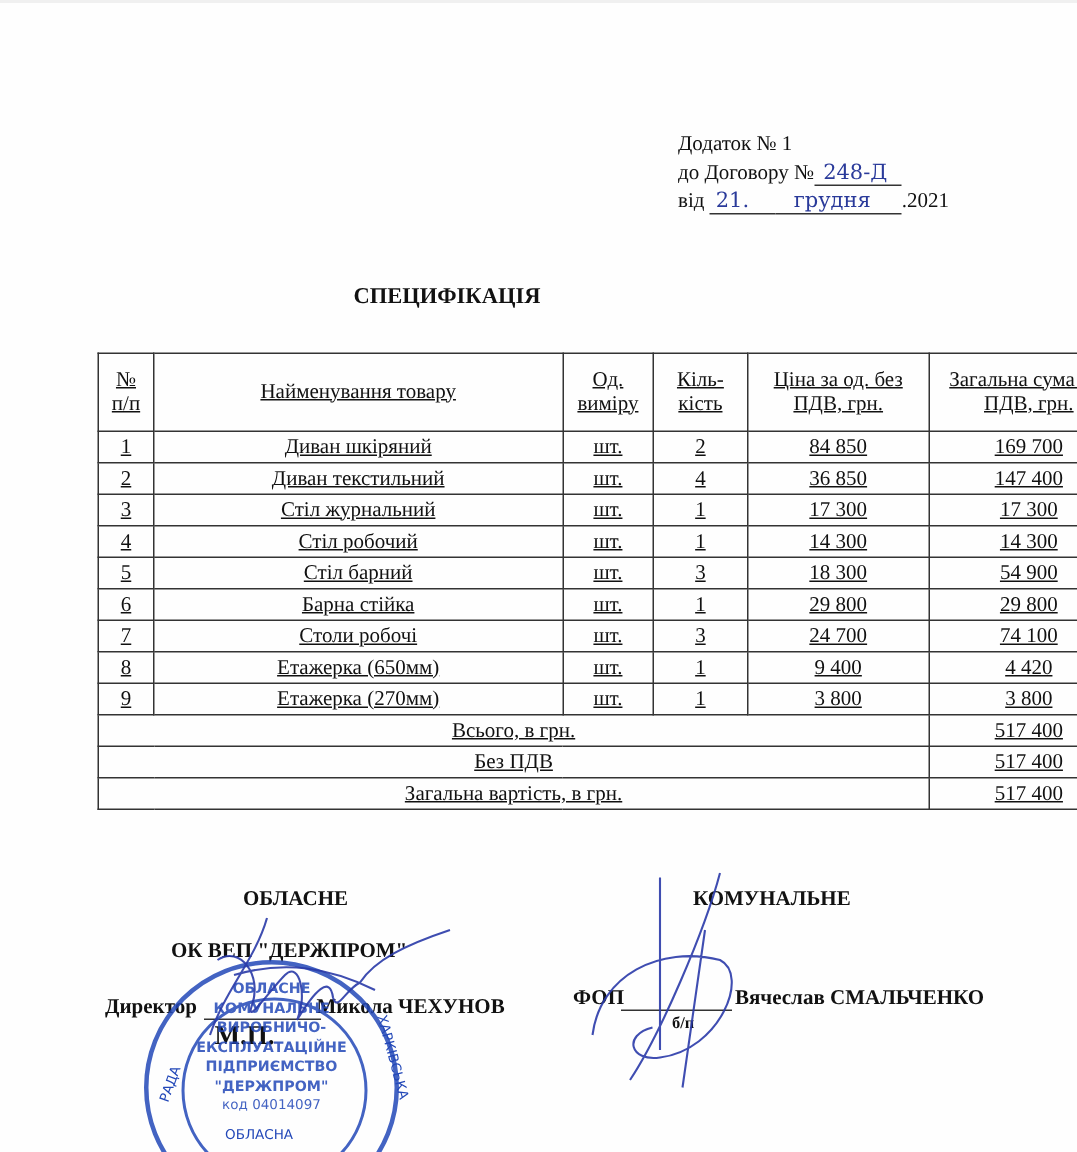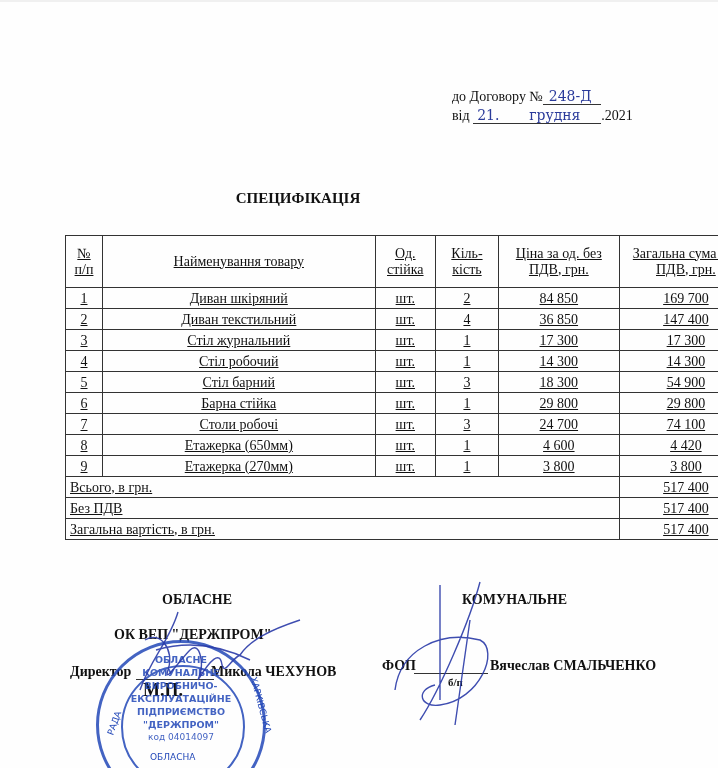--- a/index.html
+++ b/index.html
@@ -14,37 +14,38 @@
   .title { position: absolute; left: 0; width: 596px; top: 190px; text-align: center; font-weight: bold; font-size: 15px; }
   table.spec {
     position: absolute; left: 65px; top: 235px; border-collapse: collapse; font-size: 14px;
     table-layout: fixed; width: 688px; text-decoration: underline;
   }
   table.spec td, table.spec th { border: 1px solid #333; padding: 0 4px; font-weight: normal; line-height: 17px; }
   table.spec th { text-align: center; vertical-align: middle; height: 51px; line-height: 16px; }
   table.spec tr.row td { height: 20px; }
   td.c { text-align: center; }
   td.l { text-align: center; padding-left: 6px; }
-  td.r { text-align: left; font-weight: bold; padding-right: 6px; }
+  td.r { text-align: center; font-weight: bold; padding-right: 6px; }
   .sig { position: absolute; font-weight: bold; font-size: 14px; }
   .stamp { position: absolute; left: 96px; top: 640px; width: 170px; height: 170px; border-radius: 50%;
     border: 3px solid #2348b8; box-sizing: border-box; opacity: .85; }
   .stamp .inner { position: absolute; left: 22px; top: 22px; width: 120px; height: 120px; border-radius: 50%; border: 2px solid #2348b8; }
   .stamp .txt { position: absolute; left: 0; width: 164px; top: 10px; text-align: center; font-family: "DejaVu Sans", sans-serif;
     color: #2348b8; font-size: 9.5px; line-height: 13px; font-weight: bold; }
   .stamp .code { font-weight: normal; font-size: 9px; }
   .ring { position: absolute; font-family: "DejaVu Sans", sans-serif; color: #2348b8; font-size: 9px; }
   svg.scribble { position: absolute; left: 0; top: 0; }
 </style>
 </head>
 <body>
 
 <div class="topline"></div>
 
 <div class="annex">
+  <div>Додаток  № 1</div>
   <div>
     <span>до Договору №</span><span class="ul hw" style="width:52px;padding-left:6px">248-Д</span>
   </div>
   <div>
     <span>від</span>
     <span class="ul hw" style="width:40px;padding-left:4px">21.</span><span class="ul hw" style="width:72px;padding-left:12px">грудня</span><span>.2021</span>
   </div>
 </div>
 
 <div class="title">СПЕЦИФІКАЦІЯ</div>
@@ -55,21 +56,21 @@
       <col style="width:221px">
       <col style="width:49px">
       <col style="width:51px">
       <col style="width:98px">
       <col style="width:108px">
   </colgroup>
   <tbody>
       <tr>
     <th>№ п/п</th>
     <th>Найменування товару</th>
-    <th>Од. стійка</th>
+    <th>Од. виміру</th>
     <th>Кіль-кість</th>
     <th>Ціна за од. без ПДВ, грн.</th>
     <th>Загальна сума без ПДВ, грн.</th>
   </tr>
   <tr class="row">
         <td class="c">1</td>
         <td class="l">Диван шкіряний</td>
         <td class="c">шт.</td>
         <td class="c">2</td>
         <td class="c">84 850</td>
@@ -121,21 +122,21 @@
         <td class="c">шт.</td>
         <td class="c">3</td>
         <td class="c">24 700</td>
         <td class="c">74 100</td>
       </tr>
   <tr class="row">
         <td class="c">8</td>
         <td class="l">Етажерка (650мм)</td>
         <td class="c">шт.</td>
         <td class="c">1</td>
-        <td class="c">4 600</td>
+        <td class="c">9 400</td>
         <td class="c">4 420</td>
       </tr>
   <tr class="row">
         <td class="c">9</td>
         <td class="l">Етажерка (270мм)</td>
         <td class="c">шт.</td>
         <td class="c">1</td>
         <td class="c">3 800</td>
         <td class="c">3 800</td>
       </tr>

